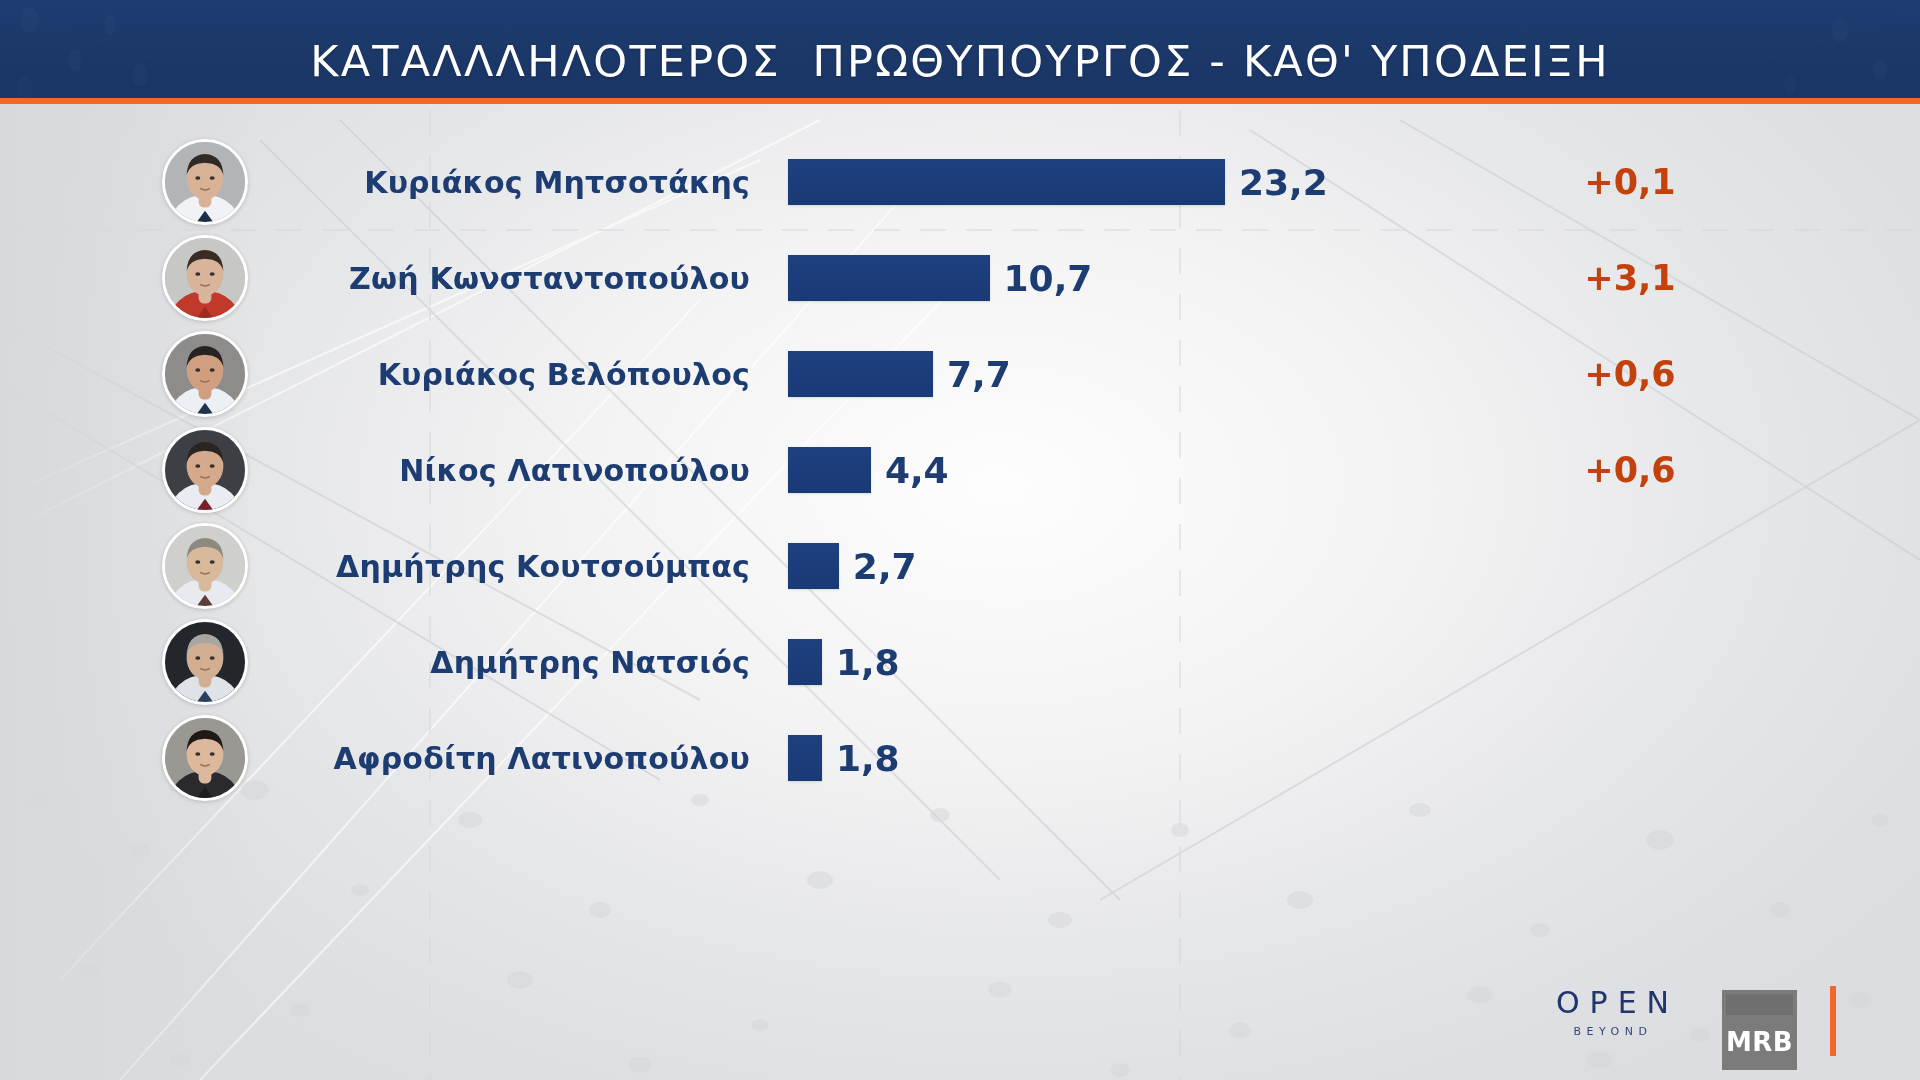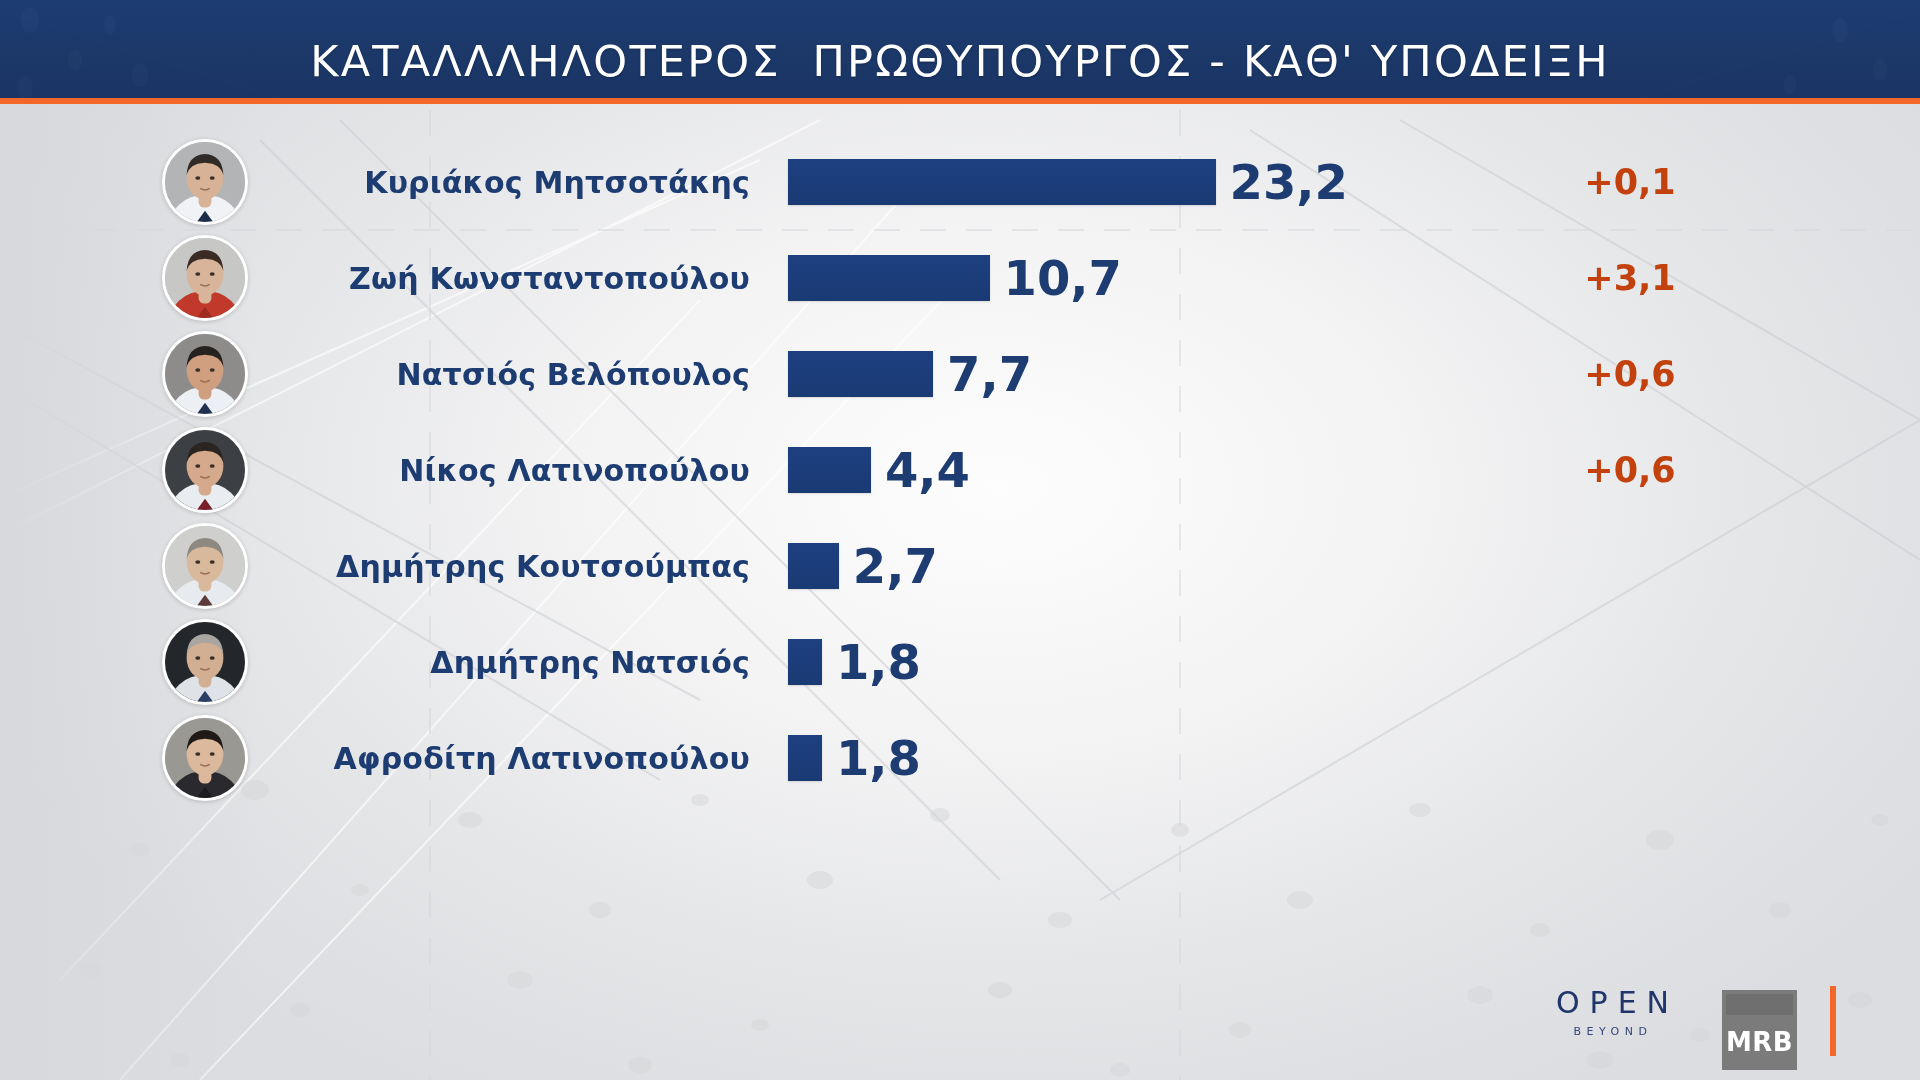--- a/index.html
+++ b/index.html
@@ -74,21 +74,21 @@
   }
 
   .bar-wrap { position:absolute; left:788px; width:560px; height:96px; display:flex; align-items:center; }
   .bar {
     height:46px;
     background:linear-gradient(180deg,#1d4080 0%,#1a3a74 100%);
     box-shadow:0 1px 2px rgba(0,0,0,.12);
   }
   .value {
     color:#1d3c72;
-    font-size:48px;
+    font-size:36px;
     font-weight:bold;
     margin-left:14px;
     letter-spacing:0px;
     white-space:nowrap;
   }
 
   .delta {
     position:absolute; left:1500px; width:260px;
     text-align:center;
     color:#c2410c;
@@ -265,21 +265,21 @@
           <ellipse cx="50" cy="108" rx="46" ry="42" fill="#eceff3"></ellipse>
           <path d="M34 108 L50 86 L66 108 Z" fill="#20304f"></path>
           <rect x="42" y="60" width="16" height="22" rx="7" fill="#cf9f7f"></rect>
           <ellipse cx="50" cy="45" rx="23" ry="27" fill="#cf9f7f"></ellipse>
           <path d="M27 42 Q28 16 50 15 Q72 16 73 42 Q70 27 50 26 Q30 27 27 42 Z" fill="#262220"></path>
           <ellipse cx="41" cy="45" rx="3.1" ry="2.3" fill="#3b2f28"></ellipse>
           <ellipse cx="59" cy="45" rx="3.1" ry="2.3" fill="#3b2f28"></ellipse>
           <path d="M44 58 Q50 62 56 58" stroke="#9c6d55" stroke-width="1.6" fill="none"></path>
         </svg>
       </div>
-      <div class="name">Νατσιός Βελόπουλος</div>
+      <div class="name">Κυριάκος Βελόπουλος</div>
       <div class="bar-wrap">
         <div class="bar" style="width: 145.039px;"></div>
         <div class="value">7,7</div>
       </div>
       <div class="delta">+0,6</div>
     </div>
     <div class="row" style="top: 318px;">
       <div class="avatar">
         <svg class="photo" viewBox="0 0 100 100" preserveAspectRatio="none">
           <rect x="0" y="0" width="100" height="100" fill="#3c3f44"></rect>

